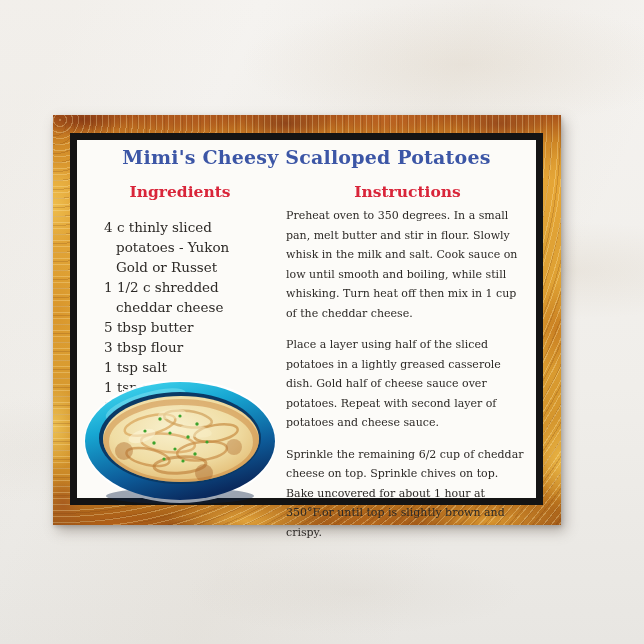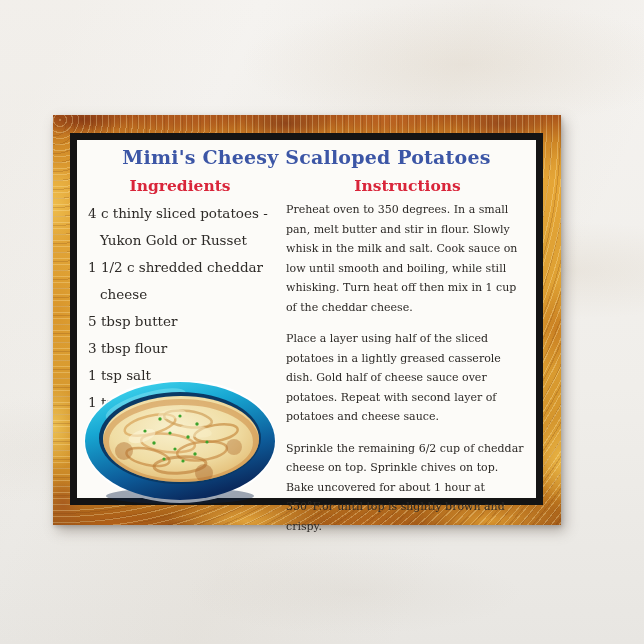--- a/index.html
+++ b/index.html
@@ -60,26 +60,26 @@
 
   .title{
     margin:3px 0 2px 0; text-align:center;
     font-size:19px; font-weight:bold; color:#3c56a6;
     letter-spacing:.2px;
   }
   .columns{ display:flex; align-items:flex-start; }
   .col-ing{ flex:none; width:192px; }
   .col-ins{ flex:1 1 auto; padding-left:10px; }
   .col-head{
-    margin:6px 0 5px 0; text-align:center;
+    margin:12px 0 5px 0; text-align:center;
     font-size:15.5px; font-weight:bold; color:#d9253a;
   }
   .ing-list{
-    list-style:none; margin:0; padding:0 0 0 4px;
-    font-size:13.5px; line-height:27px; color:#2d2a27;
+    list-style:none; margin:16px; padding:0 0 0 4px;
+    font-size:13.5px; line-height:20px; color:#2d2a27;
   }
   .ing-list li{ padding-left:12px; text-indent:-12px; }
   .ins-text p{
     margin:0 0 12px 0;
     font-size:11px; line-height:19.5px; color:#2d2a27;
   }
 
   
   .dish{
     position:absolute; left:31px; top:266px; width:192px; height:124px;

